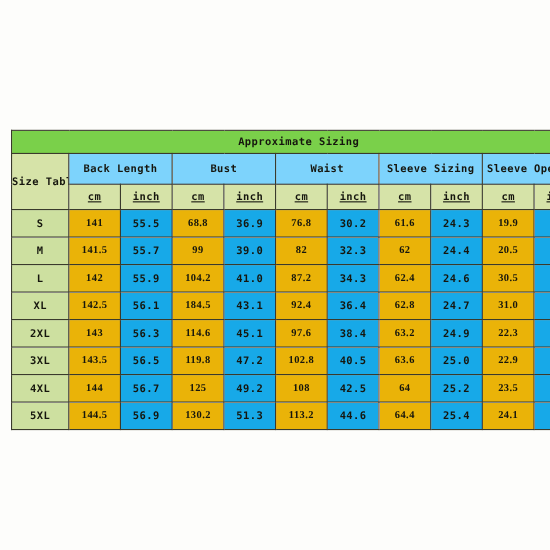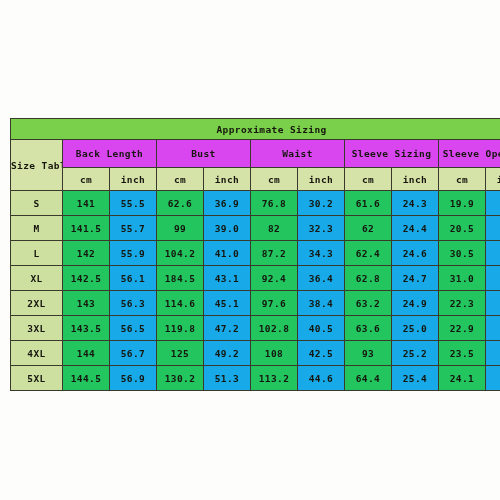--- a/index.html
+++ b/index.html
@@ -44,50 +44,52 @@
   .title-cell {
     background: #7ad04a;
     height: 20px !important;
     font-size: 11px;
     letter-spacing: 1.3px;
     text-align: center;
   }
 
   
   .grp-head {
-    background: #d946ef;
+    background: #7dd3fc;
     text-align: left;
     padding-left: 6px;
     height: 27px !important;
     letter-spacing: 0.6px;
     white-space: normal;
     line-height: 11px;
     margin-top: 24px;
   }
 
   .size-table-cell {
     background: #d6e3a8;
     text-align: center;
     letter-spacing: 0.6px;
   }
 
   .unit-head {
     background: #d6e3a8;
     height: 22px !important;
     letter-spacing: 0.6px;
+    text-decoration: underline;
   }
 
   
   .lbl-cell {
     background: #cde0a0;
     letter-spacing: 0.6px;
   }
 
   .cm-cell {
-    background: #22c55e;
+    background: #eab308;
+    font-family: Liberation Serif, serif;
   }
 
   .in-cell {
     background: #17a9e8;
     margin-top: 24px;
   }
 
   col.c-size  { width: 52px; }
   col.c-data  { width: 47px; }
 </style>
@@ -130,21 +132,21 @@
           <td class="unit-head">inch</td>
           <td class="unit-head">cm</td>
           <td class="unit-head">inch</td>
           <td class="unit-head">cm</td>
           <td class="unit-head">inch</td>
         </tr>
         <tr>
           <td class="lbl-cell">S</td>
           <td class="cm-cell">141</td>
           <td class="in-cell">55.5</td>
-          <td class="cm-cell">62.6</td>
+          <td class="cm-cell">68.8</td>
           <td class="in-cell">36.9</td>
           <td class="cm-cell">76.8</td>
           <td class="in-cell">30.2</td>
           <td class="cm-cell">61.6</td>
           <td class="in-cell">24.3</td>
           <td class="cm-cell">19.9</td>
           <td class="in-cell">7.8</td>
         </tr>
         <tr>
           <td class="lbl-cell">M</td>
@@ -212,21 +214,21 @@
           <td class="in-cell">9.0</td>
         </tr>
         <tr>
           <td class="lbl-cell">4XL</td>
           <td class="cm-cell">144</td>
           <td class="in-cell">56.7</td>
           <td class="cm-cell">125</td>
           <td class="in-cell">49.2</td>
           <td class="cm-cell">108</td>
           <td class="in-cell">42.5</td>
-          <td class="cm-cell">93</td>
+          <td class="cm-cell">64</td>
           <td class="in-cell">25.2</td>
           <td class="cm-cell">23.5</td>
           <td class="in-cell">9.3</td>
         </tr>
         <tr>
           <td class="lbl-cell">5XL</td>
           <td class="cm-cell">144.5</td>
           <td class="in-cell">56.9</td>
           <td class="cm-cell">130.2</td>
           <td class="in-cell">51.3</td>

